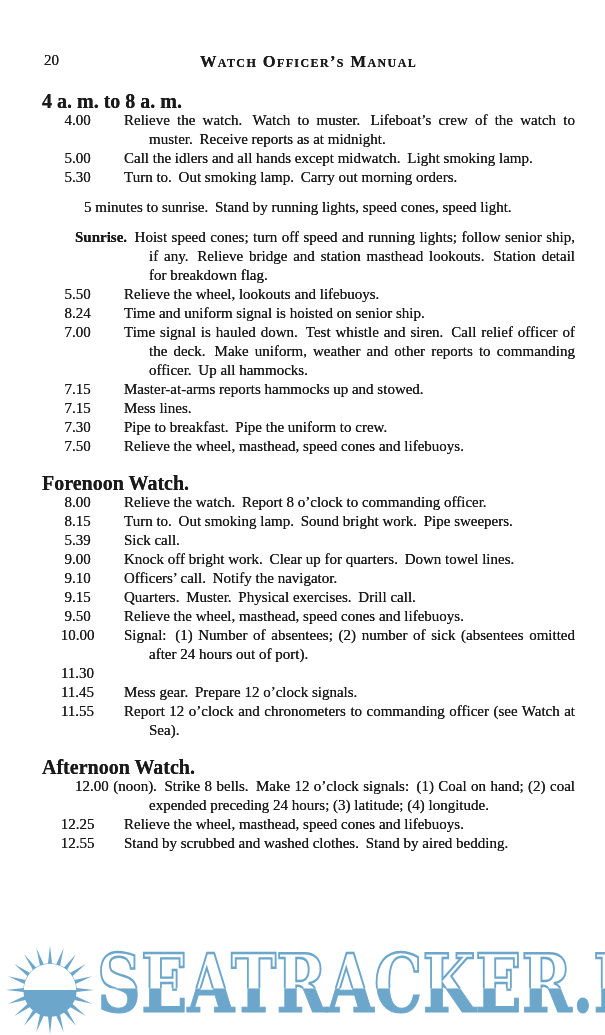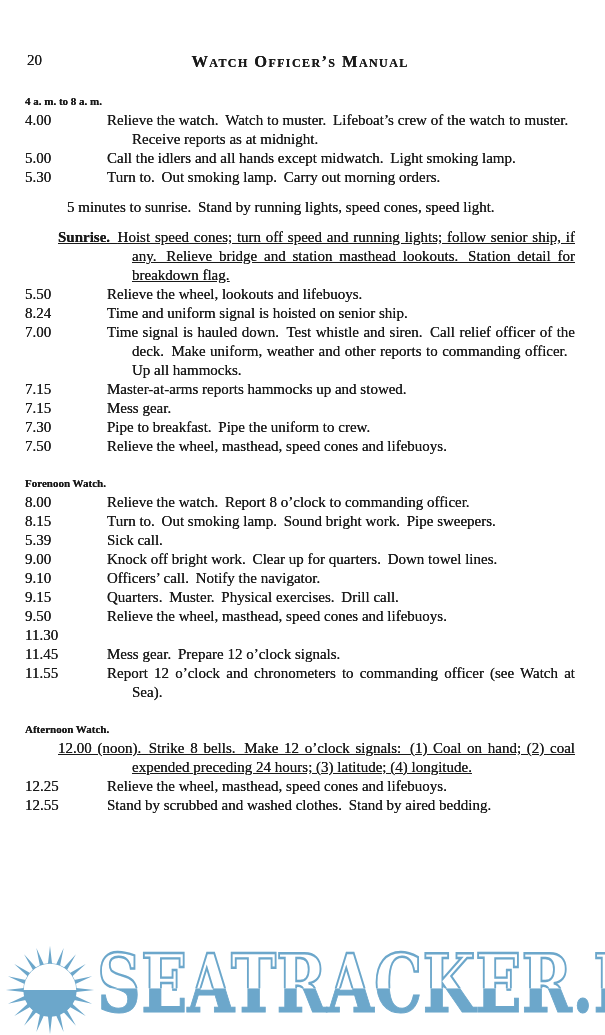--- a/index.html
+++ b/index.html
@@ -2,40 +2,40 @@
 <html lang="en"><head>
 <meta charset="utf-8">
 <style>
   html,body{margin:0;padding:0;}
   body{
     width:605px;height:1035px;position:relative;overflow:hidden;
     background:#ffffff;color:#1a1a1a;
     font-family:"Liberation Serif", serif;
     text-shadow:0 0 .3px currentColor;
   }
-  .page{padding:52px 30px 0 25px;position:relative;}
+  .page{padding:52px 30px 0 42px;position:relative;}
   .header{position:relative;height:20px;}
   .pagenum{position:absolute;left:2px;top:0;font-size:15px;}
   .title{
     position:absolute;left:0;right:0;top:0;text-align:center;
     font-variant:small-caps;font-weight:bold;font-size:16.5px;letter-spacing:1.4px;
   }
   .content{margin-top:20px;font-size:15px;line-height:19px;}
   .section{margin-top:18px;}
   .section:first-child{margin-top:0;}
-  .heading{font-size:11px;line-height:19px;font-weight:bold;margin:0;}
+  .heading{font-size:20px;line-height:19px;font-weight:bold;margin:0;}
   .row{display:flex;}
-  .time{width:71px;flex:none;text-align:left;white-space:nowrap;}
+  .time{width:71px;flex:none;text-align:center;white-space:nowrap;}
   .desc{
     flex:1;margin-left:11px;text-align:justify;
     padding-left:25px;text-indent:-25px;hyphens:auto;
   }
   p.hang{
     margin:0;text-align:justify;hyphens:auto;
-    padding-left:107px;text-indent:-74px;text-decoration:underline;
+    padding-left:107px;text-indent:-74px;
   }
   p.fullline{margin:11px;padding-left:31px;text-align:justify;}
   .lead.bold{font-weight:bold;}
 
   
   .watermark{position:absolute;left:0;top:940px;width:605px;height:95px;pointer-events:none;}
   .wm-sun{position:absolute;left:4px;top:4px;width:92px;height:92px;}
   .wm-text{
     position:absolute;left:97px;top:9px;height:70px;width:660px;
     transform:scaleX(0.76);transform-origin:left top;
@@ -89,21 +89,21 @@
         <div class="row">
           <div class="time">7.00</div>
           <div class="desc">Time signal is hauled down.  Test whistle and siren.  Call relief officer of the deck.  Make uniform, weather and other reports to commanding officer.  Up all hammocks.</div>
         </div>
         <div class="row">
           <div class="time">7.15</div>
           <div class="desc">Master-at-arms reports hammocks up and stowed.</div>
         </div>
         <div class="row">
           <div class="time">7.15</div>
-          <div class="desc">Mess gear.</div>
+          <div class="desc">Mess lines.</div>
         </div>
         <div class="row">
           <div class="time">7.30</div>
           <div class="desc">Pipe to breakfast.  Pipe the uniform to crew.</div>
         </div>
         <div class="row">
           <div class="time">7.50</div>
           <div class="desc">Relieve the wheel, masthead, speed cones and lifebuoys.</div>
         </div>
       </section>
@@ -131,20 +131,24 @@
         </div>
         <div class="row">
           <div class="time">9.15</div>
           <div class="desc">Quarters.  Muster.  Physical exercises.  Drill call.</div>
         </div>
         <div class="row">
           <div class="time">9.50</div>
           <div class="desc">Relieve the wheel, masthead, speed cones and lifebuoys.</div>
         </div>
         <div class="row">
+          <div class="time">10.00</div>
+          <div class="desc">Signal:  (1) Number of absentees; (2) number of sick (absentees omitted after 24 hours out of port).</div>
+        </div>
+        <div class="row">
           <div class="time">11.30</div>
         </div>
         <div class="row">
           <div class="time">11.45</div>
           <div class="desc">Mess gear.  Prepare 12 o’clock signals.</div>
         </div>
         <div class="row">
           <div class="time">11.55</div>
           <div class="desc">Report 12 o’clock and chronometers to commanding officer (see Watch at Sea).</div>
         </div>

